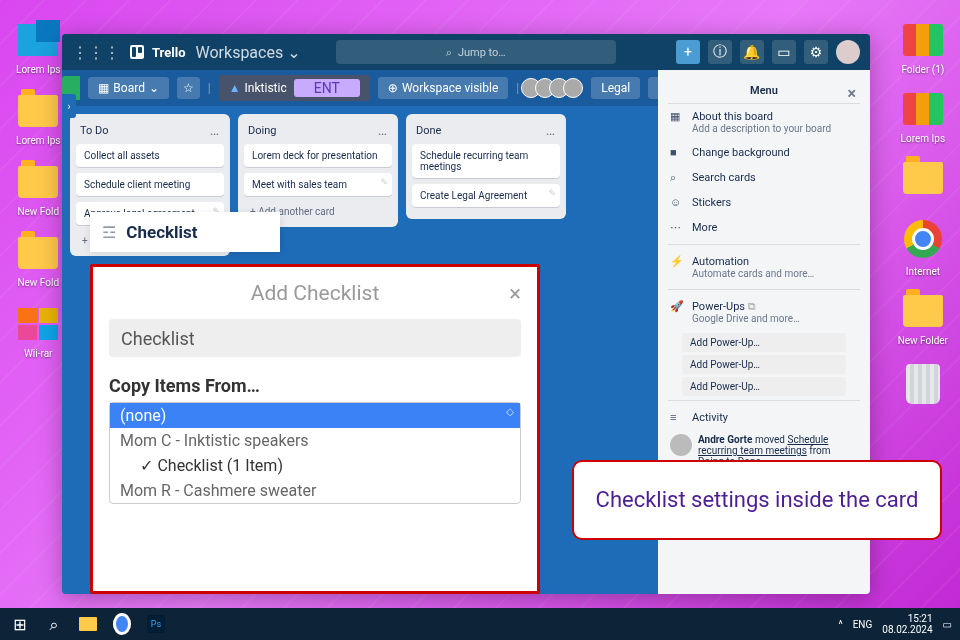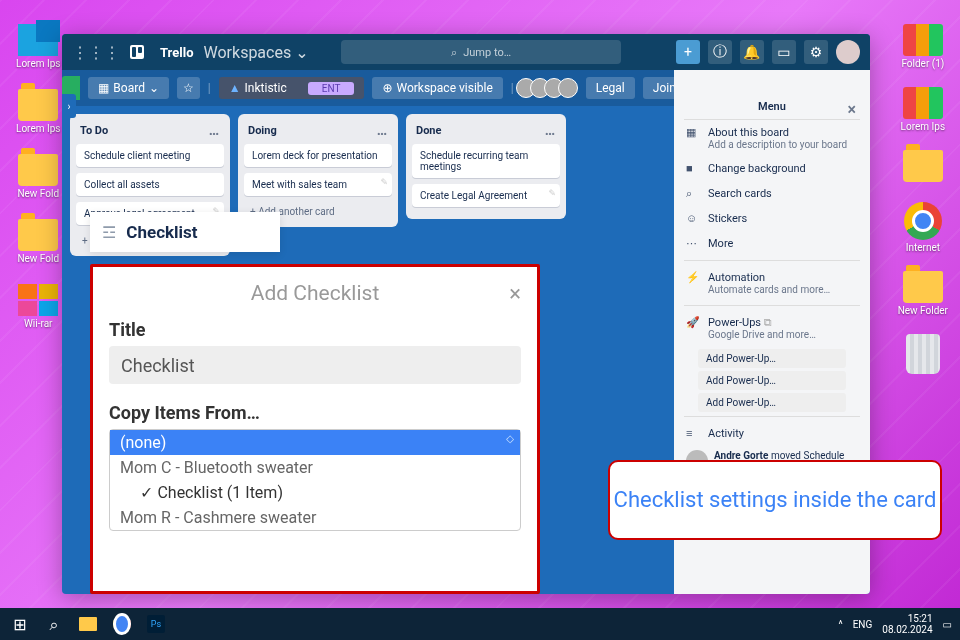--- a/index.html
+++ b/index.html
@@ -2,21 +2,21 @@
 <html><head>
 <meta charset="utf-8">
 <style>
 * { margin: 0; padding: 0; box-sizing: border-box; font-family: -apple-system, BlinkMacSystemFont, "Segoe UI", Roboto, sans-serif; }
 body { width: 960px; height: 640px; overflow: hidden; background: linear-gradient(135deg, #d946ef 0%, #e879f9 50%, #c026d3 100%); position: relative; }
 .wallpaper-lines { position: absolute; inset: 0; background: repeating-linear-gradient(135deg, rgba(255,255,255,0.05) 0px, rgba(255,255,255,0.05) 2px, transparent 2px, transparent 30px); }
 
 
 .desktop-icons-left { position: absolute; left: 16px; top: 24px; display: flex; flex-direction: column; gap: 20px; }
 .desktop-icons-right { position: absolute; right: 12px; top: 24px; display: flex; flex-direction: column; gap: 18px; }
-.desktop-icon { display: flex; flex-direction: column; align-items: center; gap: 2px; cursor: pointer; }
+.desktop-icon { display: flex; flex-direction: column; align-items: center; gap: 8px; cursor: pointer; }
 .di-folder { width: 40px; height: 32px; background: #ffc94a; border-radius: 2px 2px 4px 4px; position: relative; }
 .di-folder::before { content: ""; position: absolute; top: -6px; left: 3px; width: 14px; height: 6px; background: #ffb020; border-radius: 2px 2px 0 0; }
 .di-pc { width: 40px; height: 32px; background: #1ba3e0; position: relative; }
 .di-pc::after { content: ""; position: absolute; left: 18px; top: -4px; width: 24px; height: 22px; background: #0a78c1; }
 .di-label { color: #fff; font-size: 10px; text-align: center; text-shadow: 0 1px 2px rgba(0,0,0,0.5); max-width: 56px; }
 .di-colors { width: 40px; height: 32px; display: grid; grid-template-columns: 1fr 1fr; grid-template-rows: 1fr 1fr; gap: 2px; }
 .di-colors div:nth-child(1){background:#f97316}.di-colors div:nth-child(2){background:#eab308}.di-colors div:nth-child(3){background:#ec4899}.di-colors div:nth-child(4){background:#0ea5e9}
 .di-books { width: 40px; height: 32px; background: linear-gradient(90deg, #ef4444 33%, #f59e0b 33%, #f59e0b 66%, #22c55e 66%); border-radius: 3px; }
 .di-chrome { width: 38px; height: 38px; border-radius: 50%; background: conic-gradient(#ea4335 0 120deg, #34a853 120deg 240deg, #fbbc05 240deg 360deg); display:flex;align-items:center;justify-content:center; }
 .di-chrome::after { content:""; width:16px; height:16px; border-radius:50%; background:#4285f4; border:3px solid #fff; }
@@ -24,55 +24,55 @@
 
 
 .taskbar { position: absolute; bottom: 0; left: 0; right: 0; height: 32px; background: #0d2438; display: flex; align-items: center; padding: 0 8px; gap: 10px; }
 .tb-item { width: 24px; height: 24px; display: flex; align-items: center; justify-content: center; cursor: pointer; }
 .tb-right { margin-left: auto; display: flex; align-items: center; gap: 10px; color: #fff; font-size: 10px; }
 .tb-time { text-align: right; line-height: 1.1; }
 
 
 .trello-window { position: absolute; left: 62px; top: 34px; width: 808px; height: 560px; background: #1e6bb8; border-radius: 4px; overflow: hidden; box-shadow: 0 4px 24px rgba(0,0,0,0.3); }
 .trello-header { height: 36px; background: #0f4266; display: flex; align-items: center; padding: 0 10px; gap: 10px; color: #fff; }
-.th-logo { font-weight: bold; font-size: 13px; display: flex; align-items: center; gap: 16px; }
+.th-logo { font-weight: bold; font-size: 13px; display: flex; align-items: center; gap: 8px; }
 .th-logo-icon { width: 14px; height: 14px; background: #fff; border-radius: 2px; position: relative; }
 .th-logo-icon::before,.th-logo-icon::after { content:""; position:absolute; background:#0f4266; border-radius:1px; top:2px; width:4px; }
 .th-logo-icon::before { left:2px; height:10px; } .th-logo-icon::after { right:2px; height:6px; }
 .th-workspaces { font-size: 16px; color: rgba(255,255,255,0.8); cursor: pointer; }
 .th-search { flex: 0 0 280px; margin: 0 auto; height: 24px; background: rgba(255,255,255,0.15); border-radius: 4px; display: flex; align-items: center; justify-content: center; color: rgba(255,255,255,0.7); font-size: 11px; gap: 6px; }
 .th-actions { margin-left: auto; display: flex; gap: 8px; align-items: center; }
 .th-btn { width: 24px; height: 24px; background: rgba(255,255,255,0.15); border-radius: 3px; display: flex; align-items: center; justify-content: center; cursor: pointer; font-size: 14px; }
 .th-add { background: #4b9cd3; }
 .th-avatar { width: 24px; height: 24px; border-radius: 50%; background: #dcc; }
 
 
 .board-header { height: 36px; background: rgba(0,0,0,0.15); display: flex; align-items: center; padding: 0 8px; gap: 8px; color: #fff; font-size: 12px; }
 .bh-green { width: 18px; height: 24px; background: #27ae60; border-radius: 3px 0 0 3px; margin-left: -8px; }
 .bh-pill { padding: 4px 10px; background: rgba(255,255,255,0.2); border-radius: 3px; cursor: pointer; display: flex; align-items: center; gap: 4px; }
 .bh-title { font-weight: bold; padding: 4px 8px; background: rgba(255,255,255,0.2); border-radius: 3px; }
 .bh-star { padding: 4px 6px; background: rgba(255,255,255,0.2); border-radius: 3px; cursor: pointer; }
 .bh-ink { background: #46536b; }
-.bh-ent { background: #c8aaff; color: #5b3bb0; font-size: 10px; padding: 1px 14px; border-radius: 3px; margin-left: 17px; }
+.bh-ent { background: #c8aaff; color: #5b3bb0; font-size: 14px; padding: 1px 20px; border-radius: 3px; margin-left: 3px; }
 .bh-members { display: flex; }
 .bh-members span { width: 20px; height: 20px; border-radius: 50%; background: #aaa; border: 1px solid #fff; margin-left: -6px; }
 .bh-auto { margin-left: auto; }
 
 
 .board-canvas { padding: 8px; display: flex; gap: 8px; height: calc(100% - 72px); align-items: flex-start; }
 .list { width: 160px; background: #ebecf0; border-radius: 6px; padding: 6px; }
-.list-header { display: flex; justify-content: space-between; align-items: center; font-size: 11px; font-weight: 700; padding: 2px 4px 6px; color: #172b4d; }
+.list-header { display: flex; justify-content: space-between; align-items: center; font-size: 11px; font-weight: 400; padding: 2px 4px 6px; color: #172b4d; }
 .list-menu { color: #6b778c; cursor: pointer; font-size: 14px; letter-spacing: 1px; }
 .card { background: #fff; border-radius: 4px; padding: 6px 8px; margin-bottom: 6px; font-size: 10px; color: #172b4d; box-shadow: 0 1px 0 rgba(9,30,66,0.15); cursor: pointer; position: relative; }
 .card-edit { position: absolute; right: 4px; top: 4px; color: #ccc; font-size: 9px; }
 .add-card { font-size: 10px; color: #5e6c84; padding: 4px 6px; cursor: pointer; }
 .add-list { color: rgba(255,255,255,0.9); font-size: 11px; padding: 8px 10px; background: rgba(255,255,255,0.2); border-radius: 6px; cursor: pointer; }
 
 
-.menu-panel { position: absolute; right: 0; top: 36px; bottom: 0; width: 196px; background: #f4f5f7; color: #172b4d; padding: 24px 10px; font-size: 11px; overflow: hidden; }
+.menu-panel { position: absolute; right: 0; top: 36px; bottom: 0; width: 212px; background: #f4f5f7; color: #172b4d; padding: 8px 10px; font-size: 11px; overflow: hidden; }
 .mp-title { text-align: center; font-weight: 600; padding: 6px 0; border-bottom: 1px solid #ddd; position: relative; }
 .mp-close { position: absolute; right: 4px; top: 6px; cursor: pointer; color: #6b778c; font-size: 16px; }
 .mp-item { display: flex; gap: 8px; align-items: flex-start; padding: 6px 2px; cursor: pointer; }
 .mp-icon { width: 14px; flex-shrink: 0; color: #42526e; }
 .mp-sub { color: #6b778c; font-size: 10px; }
 .mp-divider { height: 1px; background: #ddd; margin: 4px 0; }
 .mp-powerup-btn { background: #eee; border-radius: 3px; padding: 4px 8px; font-size: 10px; margin: 3px 14px; cursor: pointer; }
 .mp-activity { display: flex; gap: 6px; padding: 4px 2px; font-size: 10px; }
 .mp-av { width: 22px; height: 22px; border-radius: 50%; background: #bbb; flex-shrink: 0; }
 .mp-link { text-decoration: underline; }
@@ -90,21 +90,21 @@
 .cm-input { width: 100%; height: 38px; background: #eee; border: none; border-radius: 4px; padding: 0 12px; font-size: 18px; color: #555; margin-bottom: 18px; }
 .cm-dropdown { width: 100%; border: 1px solid #ccc; border-radius: 4px; }
 .cm-opt { padding: 3px 10px; font-size: 16px; cursor: pointer; color: #555; }
 .cm-opt.selected { background: #3b82f6; color: #fff; position: relative; }
 .cm-opt.selected::after { content: "◇"; position: absolute; right: 6px; color: #cfe5ff; font-size: 10px; }
 .cm-opt.card-opt { color: #666; }
 .cm-opt.sub { padding-left: 30px; color: #333; }
 .cm-check { font-family: sans-serif; margin-right: 4px; }
 
 
-.annotation { position: absolute; right: 18px; bottom: 100px; width: 334px; height: 80px; border: 2px solid #cc0000; background: #fff; border-radius: 10px; display: flex; align-items: center; justify-content: center; color: #3b82f6; font-size: 22px; text-align: center; line-height: 1.3; }
+.annotation { position: absolute; right: 18px; bottom: 100px; width: 370px; height: 80px; border: 2px solid #cc0000; background: #fff; border-radius: 10px; display: flex; align-items: center; justify-content: center; color: #4c1d95; font-size: 22px; text-align: center; line-height: 1.3; }
 
 
 .collapse-handle { position: absolute; left: 62px; top: 94px; width: 14px; height: 24px; background: #1e6bb8; color: #fff; font-size: 10px; display: flex; align-items: center; justify-content: center; border-radius: 0 3px 3px 0; cursor: pointer; }
 </style>
 </head>
 <body>
 
 <div class="wallpaper-lines"></div>
 
 <div class="desktop-icons-left">
@@ -212,22 +212,22 @@
         <span>Automation</span>
       </div>
   </div>
 
   <div class="board-canvas">
     <div class="list">
       <div class="list-header">
           <span>To Do</span>
           <span class="list-menu">…</span>
         </div>
+      <div class="card">Collect all assets</div>
       <div class="card">Schedule client meeting</div>
-      <div class="card">Collect all assets</div>
       <div class="card"><span>Approve legal agreement</span><span class="card-edit">✎</span></div>
       <div class="add-card">+ <span>Add another card</span></div>
     </div>
     <div class="list">
       <div class="list-header">
           <span>Doing</span>
           <span class="list-menu">…</span>
         </div>
       <div class="card">Lorem deck for presentation</div>
       <div class="card"><span>Meet with sales team</span><span class="card-edit">✎</span></div>
@@ -305,26 +305,25 @@
 
 <div class="collapse-handle">›</div>
 
 <div class="checklist-header-box">
   <span class="ch-icon">☲</span>
   <span class="ch-label">Checklist</span>
 </div>
 
 <div class="checklist-modal">
   <div class="cm-header"><span>Add Checklist</span><span class="cm-close">×</span></div>
-  <div class="cm-label">Title</div>
   <input class="cm-input" value="Checklist" style="">
   <div class="cm-label">Copy Items From…</div>
   <div class="cm-dropdown">
     <div class="cm-opt selected">(none)</div>
-    <div class="cm-opt card-opt">Mom C - Bluetooth sweater</div>
+    <div class="cm-opt card-opt">Mom C - Inktistic speakers</div>
     <div class="cm-opt sub"><span class="cm-check">✓</span><span>Checklist (1 Item)</span></div>
     <div class="cm-opt card-opt">Mom R - Cashmere sweater</div>
   </div>
 </div>
 
 <div class="annotation">Checklist settings inside the card</div>
 
 <div class="taskbar">
   <div class="tb-item" style="color:#fff">⊞</div>
   <div class="tb-item" style="color:#fff">⌕</div>

